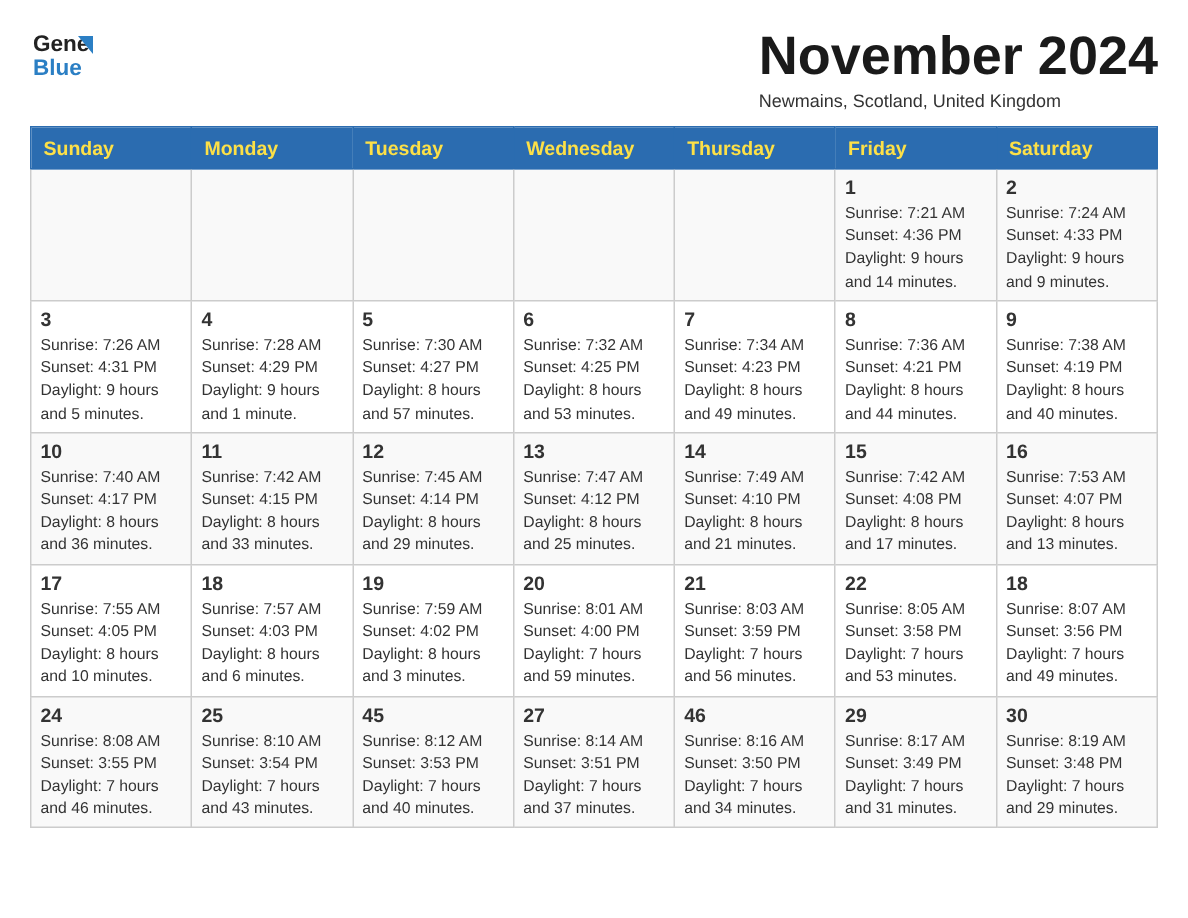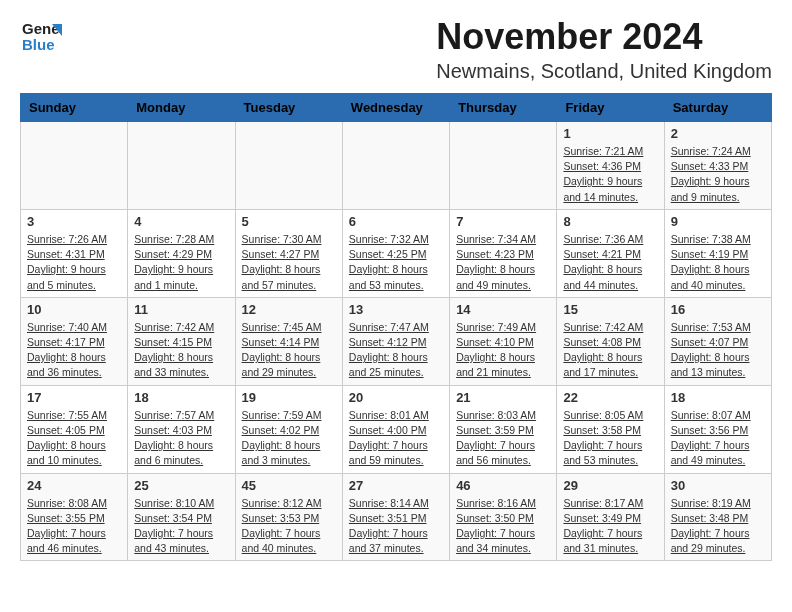--- a/index.html
+++ b/index.html
@@ -1,27 +1,27 @@
 <!DOCTYPE html>
 <html><head>
   <meta charset="utf-8">
   <style>
     * { box-sizing: border-box; margin: 0; padding: 0; }
     body { font-family: Arial, sans-serif; background: #fff; width: 792px; min-height: 612px; }
     .page { padding: 16px 20px; }
     .header { display: flex; align-items: flex-start; justify-content: space-between; margin-bottom: 10px; }
     .title-block { text-align: left; }
     .month-title { font-size: 36px; font-weight: bold; color: #1a1a1a; }
-    .subtitle { font-size: 20px; color: #333; margin-top: 2px; }
+    .subtitle { font-size: 12px; color: #333; margin-top: 2px; }
     .calendar { width: 100%; border-collapse: collapse; }
-    .calendar thead th { background: #2b6cb0; color: #000000; text-align: left; padding: 6px 8px; font-size: 13px; font-weight: bold; border: 1px solid #2b6cb0; margin-top: 21px; }
+    .calendar thead th { background: #2b6cb0; color: #fde047; text-align: left; padding: 6px 8px; font-size: 13px; font-weight: bold; border: 1px solid #2b6cb0; margin-top: 21px; }
     .calendar tbody td { border: 1px solid #ccc; vertical-align: top; padding: 4px 6px; font-size: 11px; color: #333; width: calc(100%/7); min-height: 80px; background: #fff; }
     .calendar tbody tr:nth-child(odd) td { background: #f9f9f9; }
     .day-num { font-size: 13px; font-weight: bold; margin-bottom: 3px; }
-    .day-detail { font-size: 10.5px; line-height: 1.45; color: #333; text-decoration: underline; }
+    .day-detail { font-size: 10.5px; line-height: 1.45; color: #333; }
     .empty { background: #f9f9f9; }
     
     .logo-wrap { display: flex; align-items: center; gap: 4px; }
   </style>
 </head>
 <body>
 
 <div class="page">
   <div class="header">
     <div class="logo-wrap">

